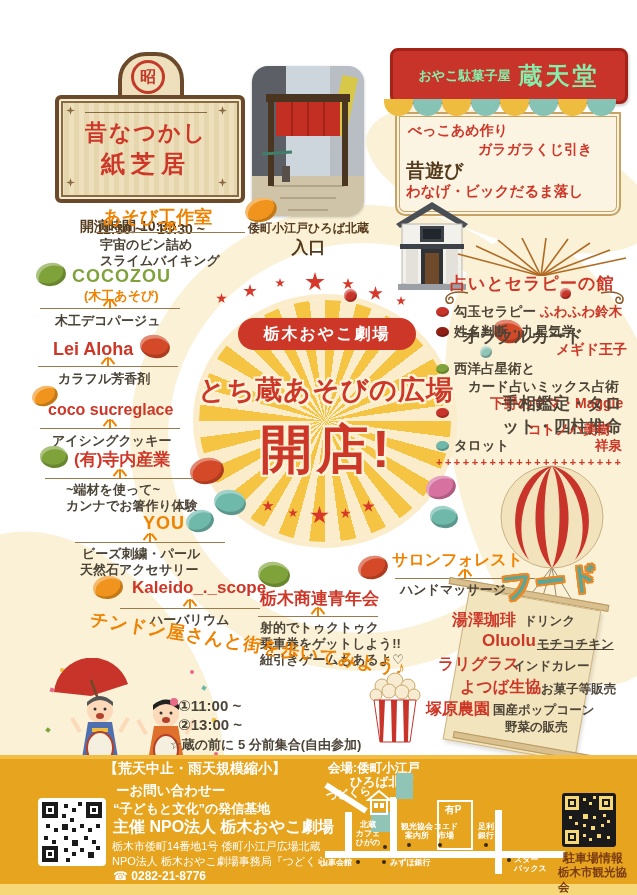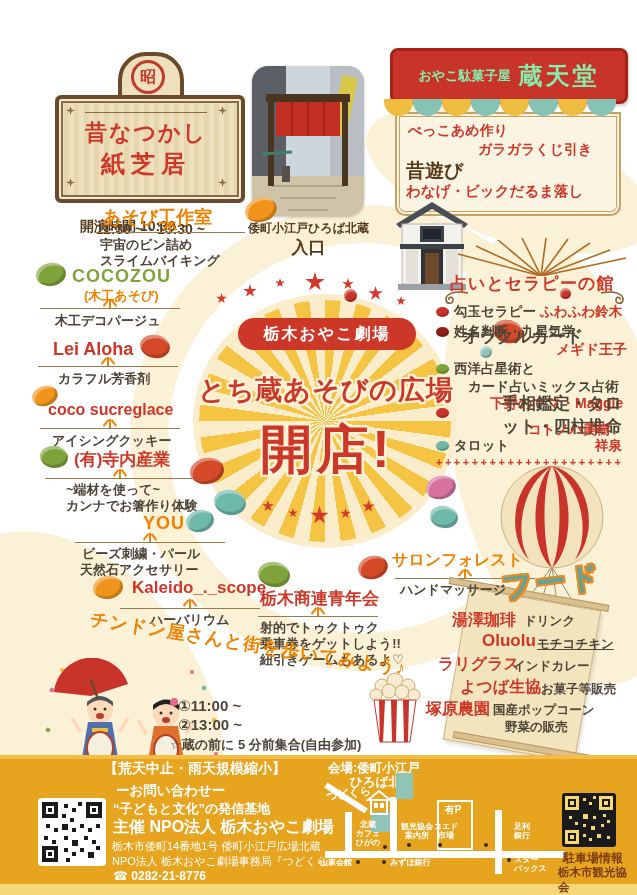--- a/index.html
+++ b/index.html
@@ -468,21 +468,21 @@
   <div class="abs map-label ctr" style="left:398px;top:822px;width:38px;">
     <div>観光協会</div>
     <div>案内所</div>
   </div>
   <div class="abs map-dot" style="left:407px;top:843px;"></div>
   <div class="abs map-label ctr" style="left:430px;top:822px;width:32px;">
     <div>コエド</div>
     <div>市場</div>
   </div>
   <div class="abs map-dot" style="left:438px;top:843px;"></div>
-  <div class="abs map-label ctr" style="left:472px;top:822px;width:28px;margin-left:36px;">
+  <div class="abs map-label ctr" style="left:472px;top:822px;width:28px;">
     <div>足利</div>
     <div>銀行</div>
   </div>
   <div class="abs map-dot" style="left:484px;top:843px;"></div>
   <div class="abs map-label" style="left:320px;top:858px;">山車会館</div>
   <div class="abs map-dot" style="left:356px;top:860px;"></div>
   <div class="abs map-dot" style="left:382px;top:860px;"></div>
   <div class="abs map-label" style="left:390px;top:858px;">みずほ銀行</div>
   <div class="abs map-dot" style="left:507px;top:858px;"></div>
   <div class="abs map-label" style="left:514px;top:855px;width:40px;">

